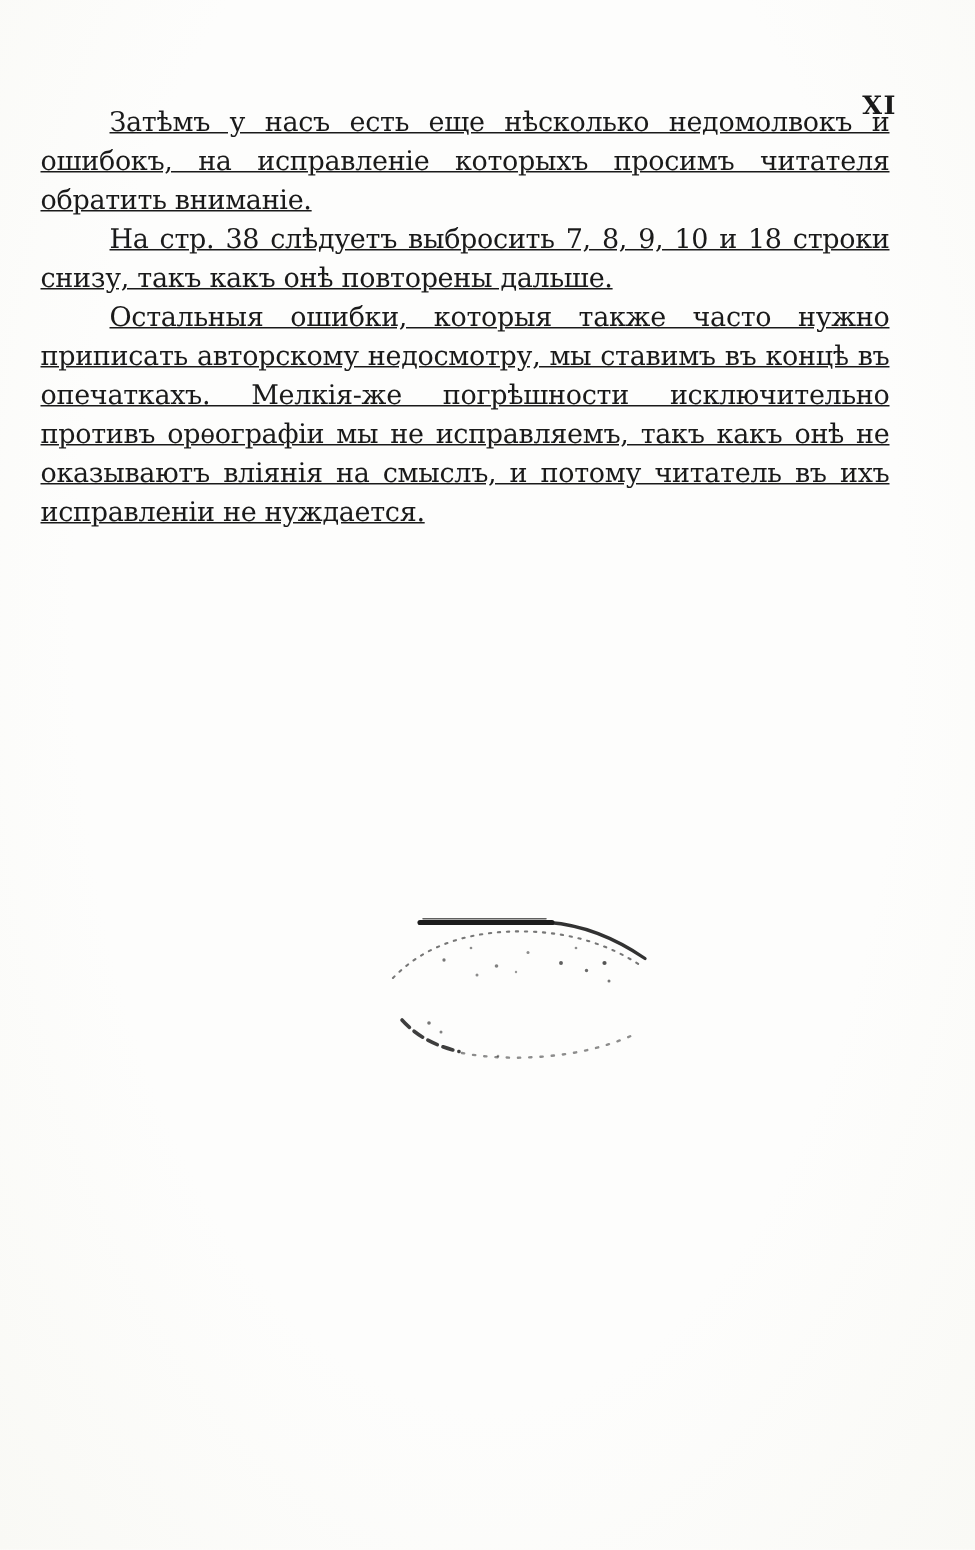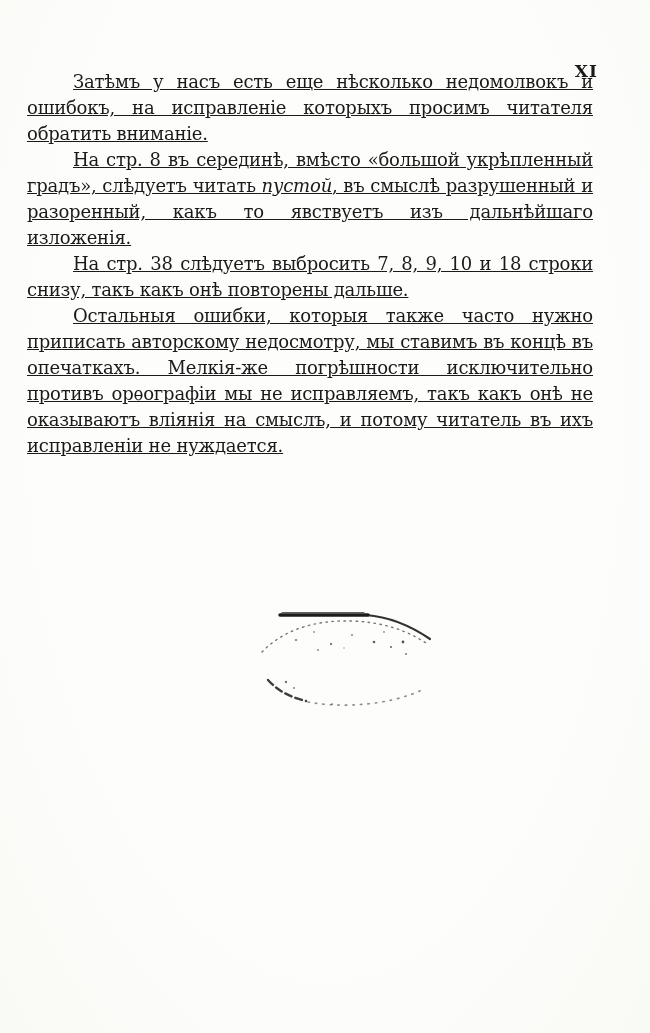--- a/index.html
+++ b/index.html
@@ -60,21 +60,20 @@
 </style>
 </head>
 <body>
 
 <div class="scan-page">
 
   <div class="page-number">XI</div>
 
   <div class="text-block">
     <p>Затѣмъ у насъ есть еще нѣсколько недомолвокъ и ошибокъ, на исправленіе которыхъ просимъ читателя обратить вниманіе.</p>
-    <p><span>На стр. 8 въ серединѣ, вмѣсто «большой укрѣпленный градъ», слѣдуетъ читать </span><span class="it">пустой</span><span>, въ смыслѣ разрушенный и разоренный, какъ то явствуетъ изъ дальнѣйшаго изложенія.</span></p>
     <p>На стр. 38 слѣдуетъ выбросить 7, 8, 9, 10 и 18 строки снизу, такъ какъ онѣ повторены дальше.</p>
     <p>Остальныя ошибки, которыя также часто нужно приписать авторскому недосмотру, мы ставимъ въ концѣ въ опечаткахъ. Мелкія-же погрѣшности исключительно противъ орѳографіи мы не исправляемъ, такъ какъ онѣ не оказываютъ вліянія на смыслъ, и потому читатель въ ихъ исправленіи не нуждается.</p>
   </div>
 
   <div class="stamp">
     <svg viewBox="0 0 192 110" width="192" height="110" fill="none" stroke="#1c1c1c" stroke-linecap="round">
 
       <path d="M 24 13 H 112" stroke-width="3.4"></path>
       <path d="M 26 10.5 H 108" stroke-width="1" opacity="0.7"></path>
 

